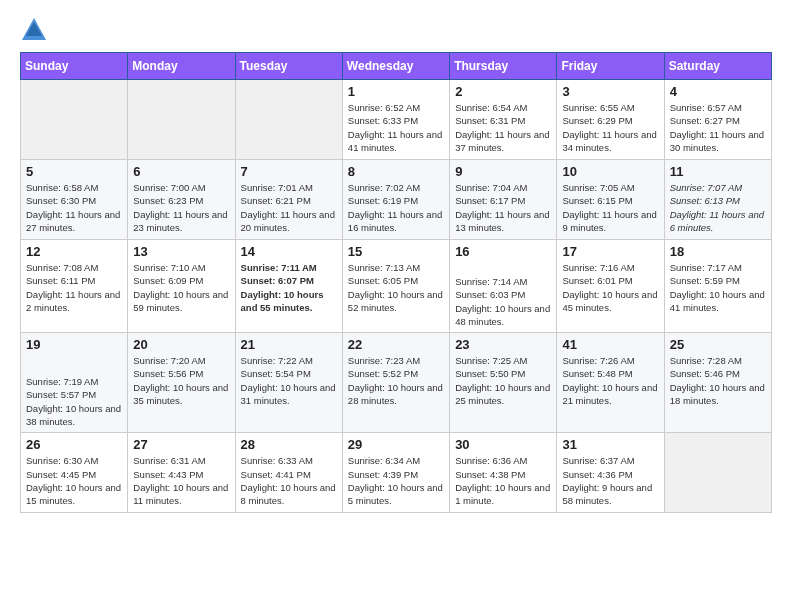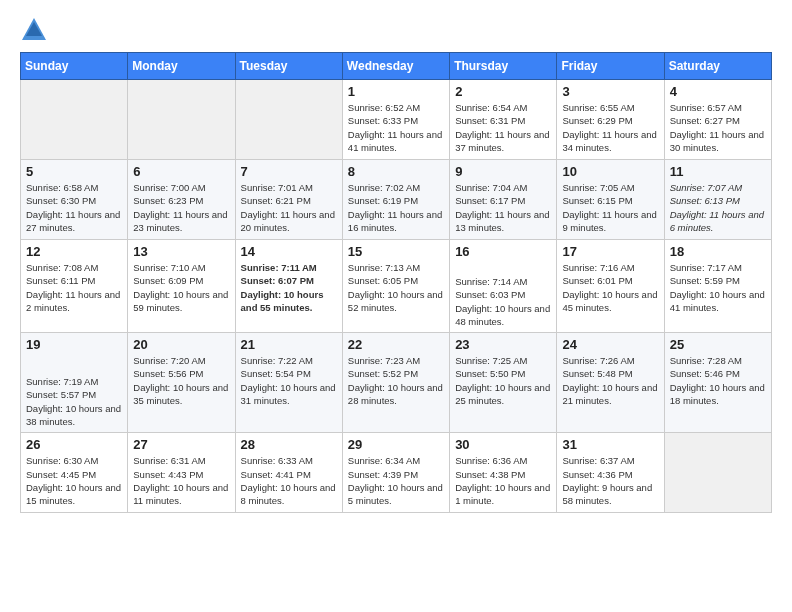--- a/index.html
+++ b/index.html
@@ -54,21 +54,21 @@
     .calendar-subtitle {
       font-size: 14px;
       color: #555;
     }
     .calendar-table {
       width: 100%;
       border-collapse: collapse;
       table-layout: fixed;
     }
     .calendar-table th {
-      background: #3b82f6;
+      background: #8b5cf6;
       color: #fff;
       font-size: 12px;
       font-weight: bold;
       padding: 6px 4px;
       text-align: left;
       border: 1px solid #2a5aa0;
     }
     .calendar-table td {
       border: 1px solid #ccc;
       vertical-align: top;
@@ -273,21 +273,21 @@
 Sunset: 5:52 PM
 Daylight: 10 hours and 28 minutes.</div>
           </td>
           <td>
             <span class="day-number">23</span>
             <div class="day-info" style="white-space: pre-line;">Sunrise: 7:25 AM
 Sunset: 5:50 PM
 Daylight: 10 hours and 25 minutes.</div>
           </td>
           <td>
-            <span class="day-number">24</span>
+            <span class="day-number">41</span>
             <div class="day-info" style="white-space: pre-line;">Sunrise: 7:26 AM
 Sunset: 5:48 PM
 Daylight: 10 hours and 21 minutes.</div>
           </td>
           <td>
             <span class="day-number">25</span>
             <div class="day-info" style="white-space: pre-line;">Sunrise: 7:28 AM
 Sunset: 5:46 PM
 Daylight: 10 hours and 18 minutes.</div>
           </td>

